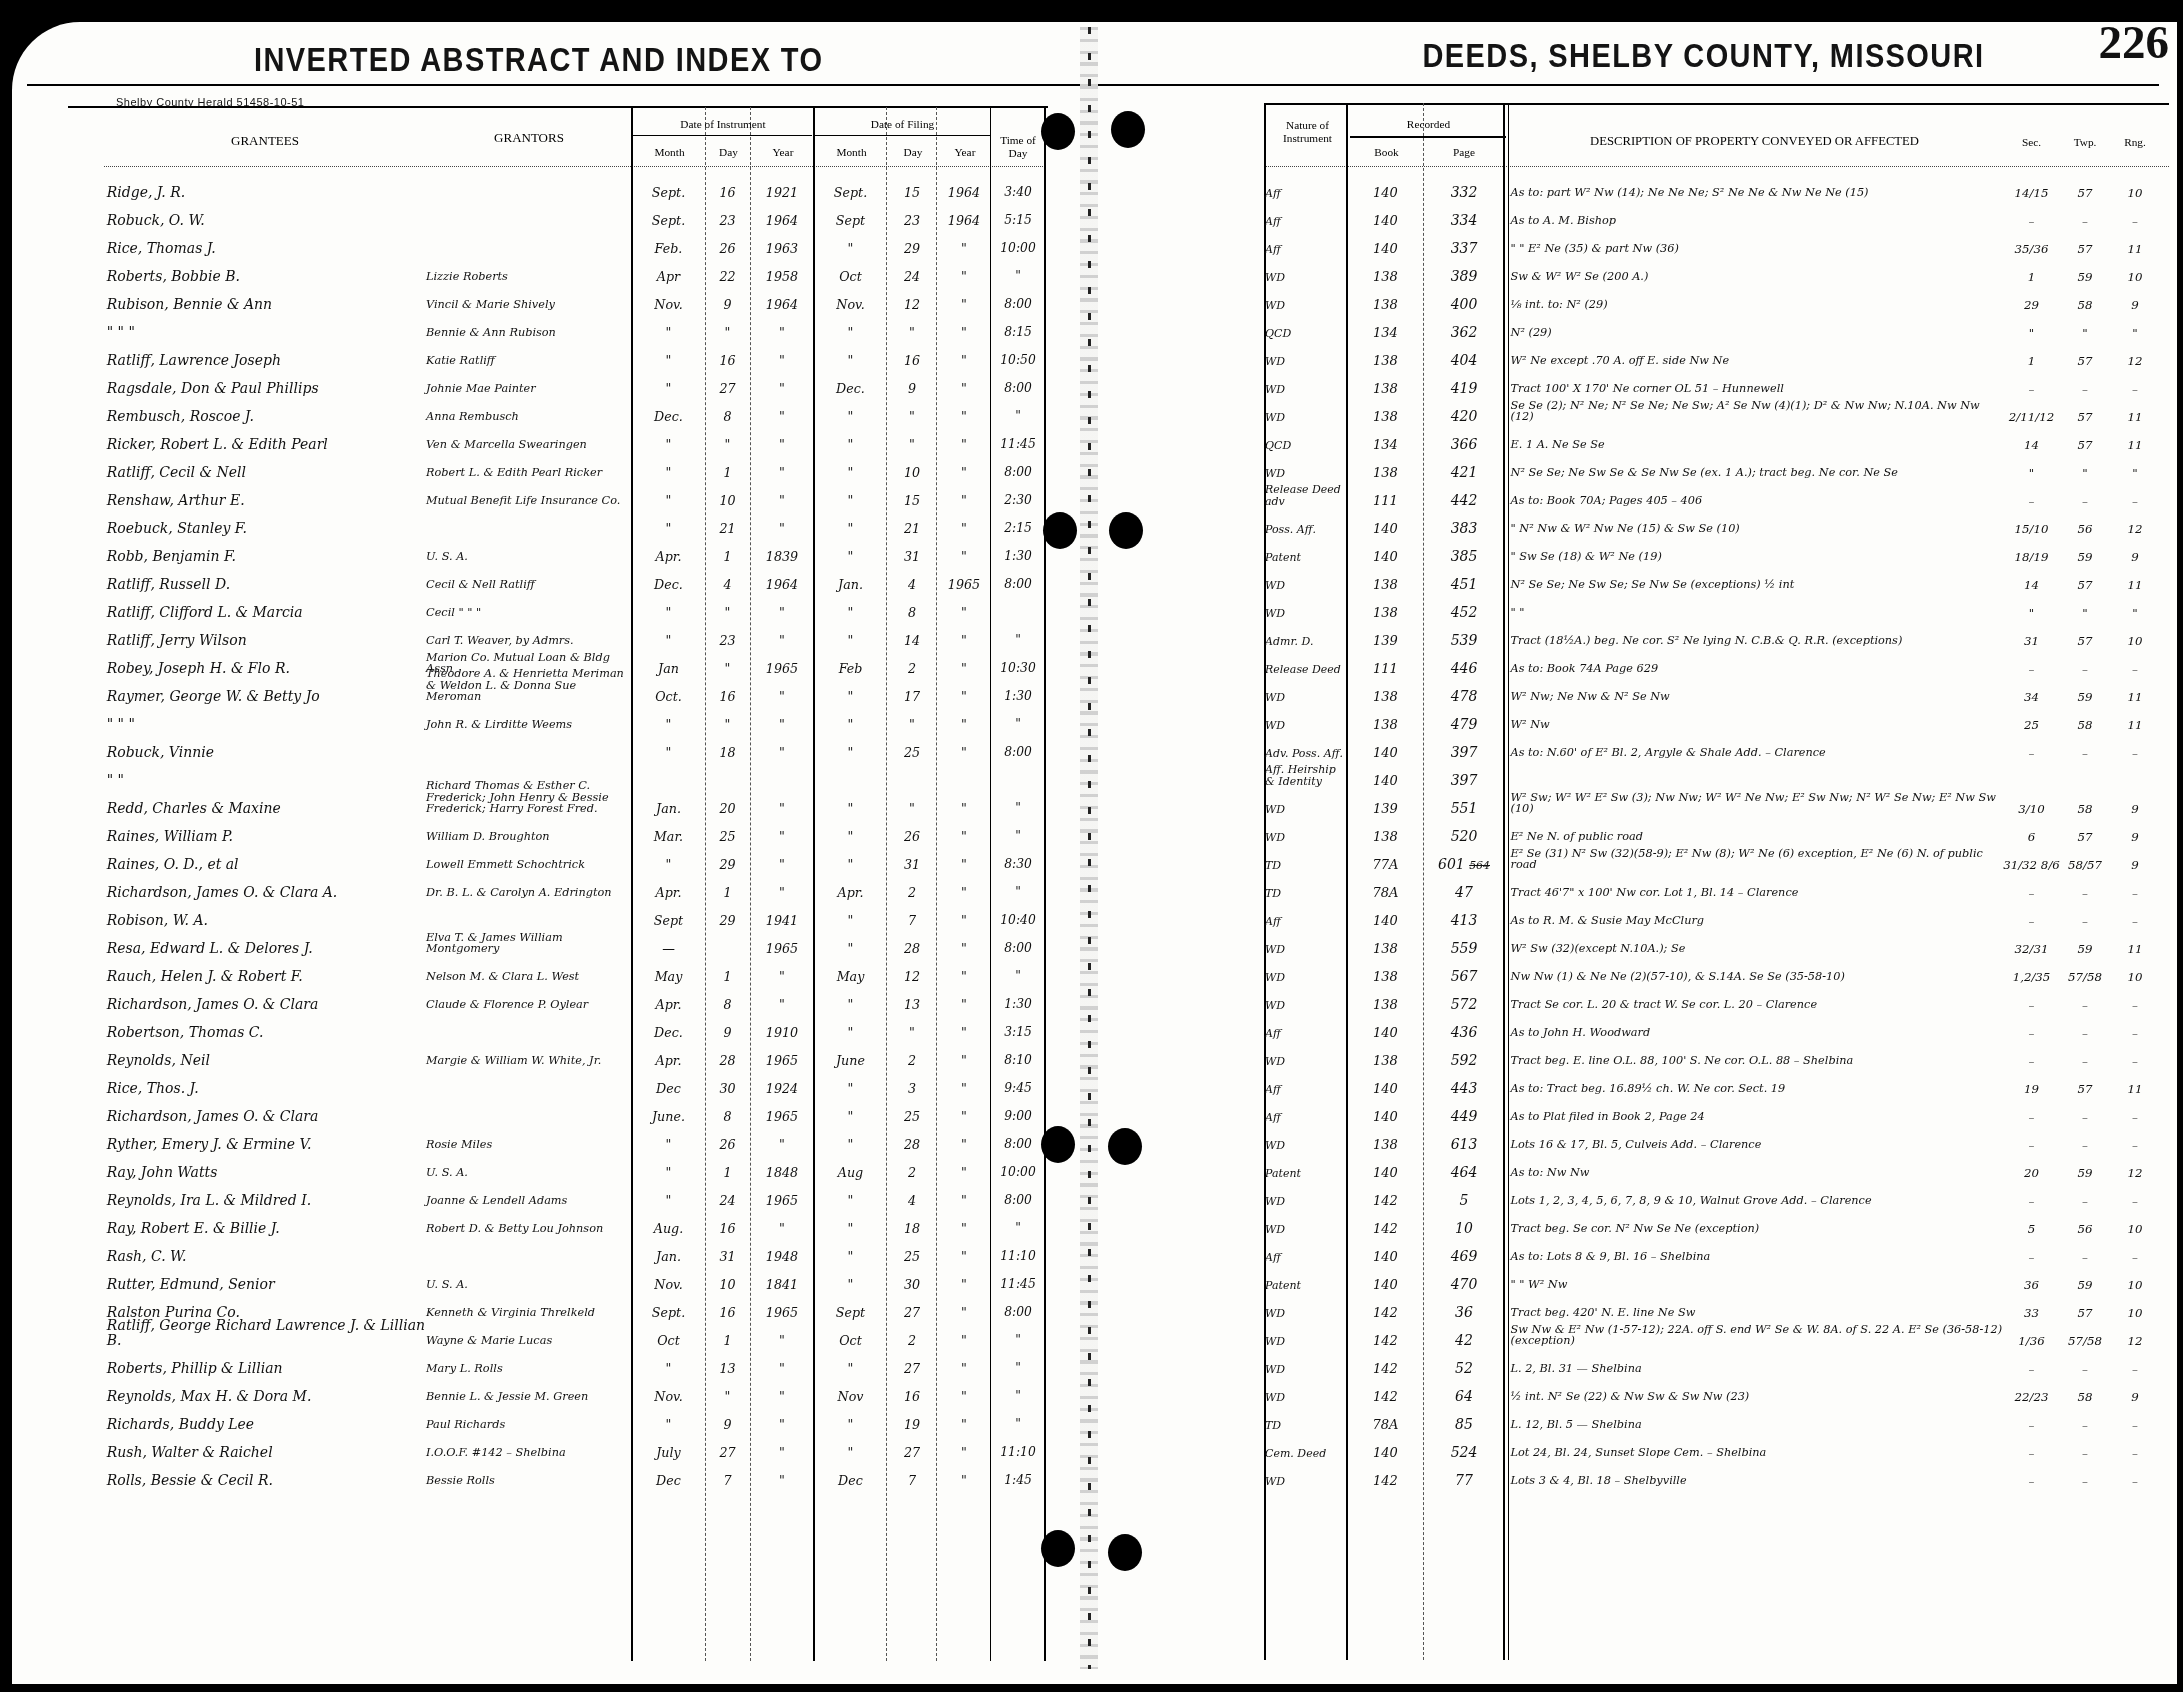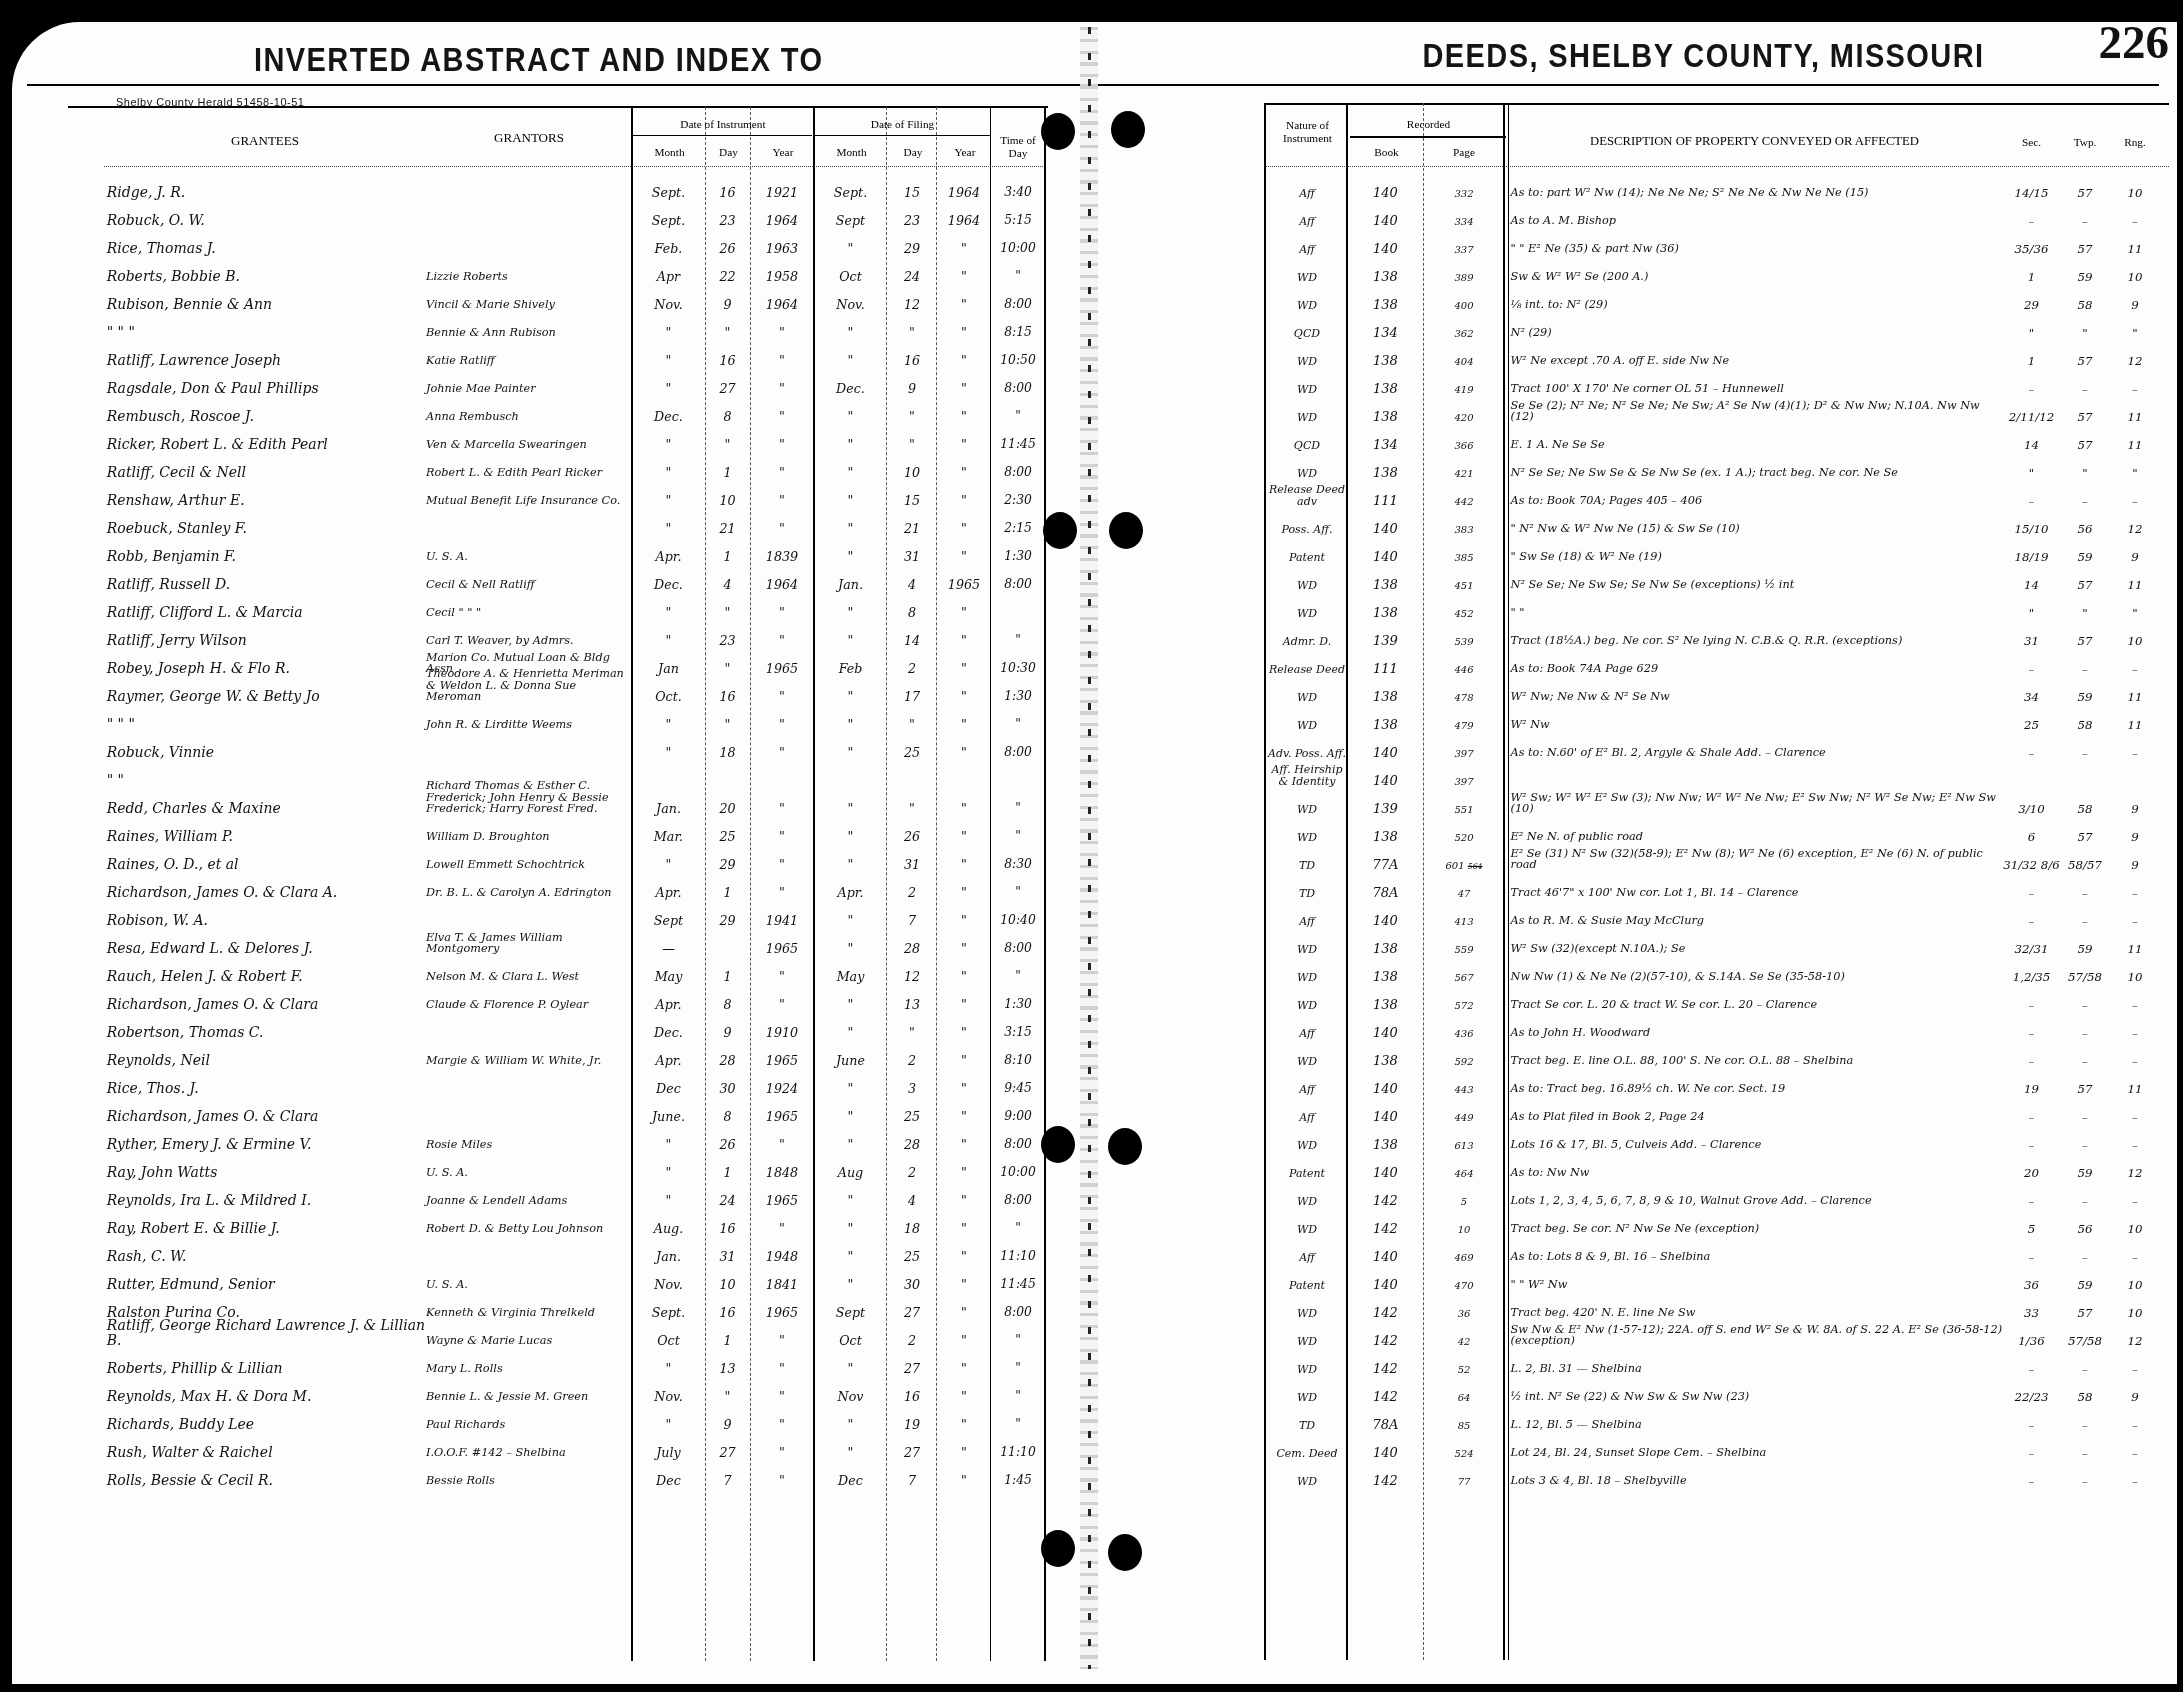--- a/index.html
+++ b/index.html
@@ -28,23 +28,23 @@
   .pad-l{width:104px;} .pad-r{width:23.6px;} .c-gut{width:220px;}
   .c-g{width:322px;font-size:14px;padding-left:2.7px;}
   .c-gr{width:206px;font-size:11.3px;}
   .c-m1{width:73px;font-size:12.7px;text-align:center;}
   .c-d1{width:45px;font-size:12.7px;text-align:center;}
   .c-y1{width:64px;font-size:12.7px;text-align:center;}
   .c-m2{width:73px;font-size:12.7px;text-align:center;}
   .c-d2{width:50px;font-size:12.7px;text-align:center;}
   .c-y2{width:54px;font-size:12.7px;text-align:center;}
   .c-t{width:54px;font-size:12.3px;text-align:center;margin-top:41px;}
-  .c-n{width:84px;font-size:11px;text-align:center;}
+  .c-n{width:84px;font-size:11px;text-align:left;}
   .c-bk{width:73px;font-size:13px;text-align:center;}
-  .c-pg{width:84px;font-size:10px;text-align:center;}
+  .c-pg{width:84px;font-size:14px;text-align:center;}
   .c-ds{width:497px;font-size:11.3px;padding-left:4.5px;}
   .c-sc{width:57px;font-size:11.8px;text-align:center;}
   .c-tp{width:50px;font-size:11.8px;text-align:center;}
   .c-rg{width:50px;font-size:11.8px;text-align:center;}
   .strike{text-decoration:line-through;font-size:0.78em;}
 </style>
 </head>
 <body>
 
 <div class="scan">

